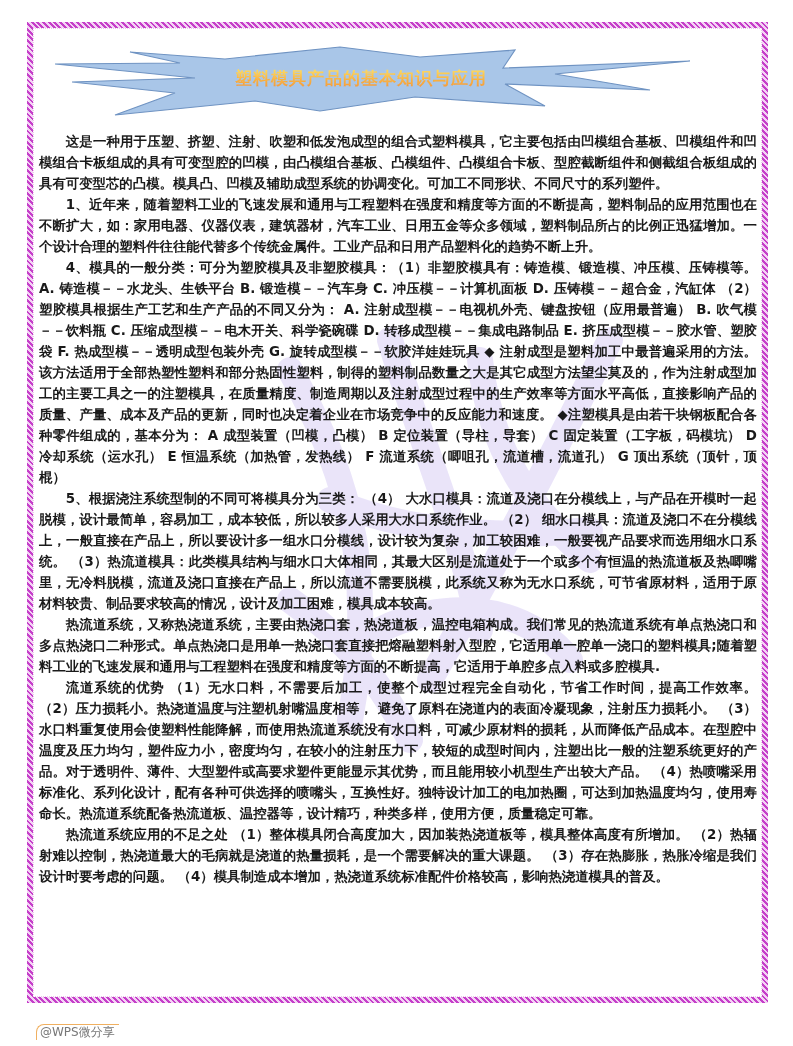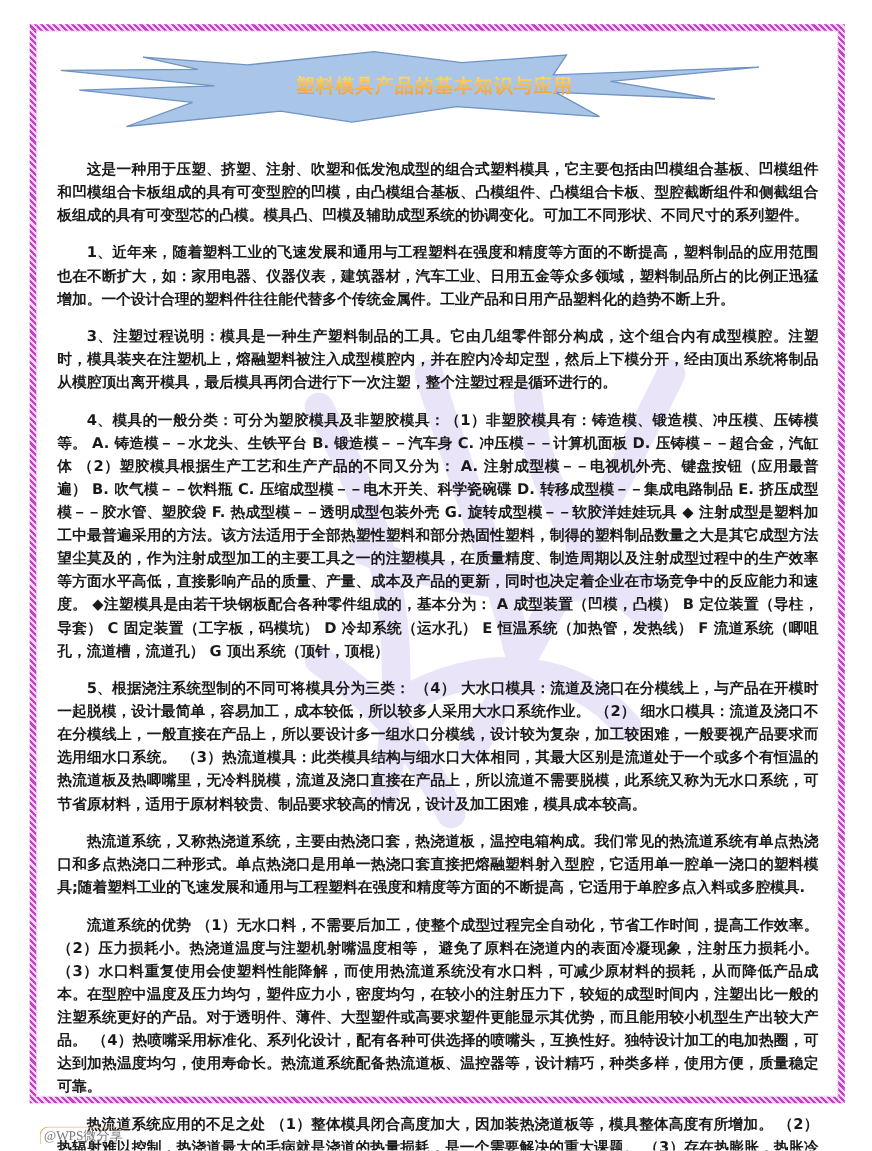--- a/index.html
+++ b/index.html
@@ -20,40 +20,40 @@
   .watermark-bg {
     position: absolute; left: 230px; top: 300px; width: 460px; height: 460px;
     pointer-events: none; opacity: 0.55; z-index: 0;
   }
 
   .banner {
     position: absolute; left: 55px; top: 38px; width: 680px; height: 80px; z-index: 1;
   }
   .banner svg { position: absolute; left: 0; top: 0; }
   .banner-title {
-    position: absolute; left: 180px; top: 29px; width: 320px; text-align: center;
+    position: absolute; left: 180px; top: 29px; width: 320px; 
     font-size: 17px; font-weight: bold; letter-spacing: 1px;
     color: #f2a01a;
     background: linear-gradient(180deg, #ffe04a 0%, #f7a21b 55%, #f07d14 100%);
     -webkit-background-clip: text; background-clip: text; -webkit-text-fill-color: transparent;
     text-shadow: 0 0 1px rgba(255,255,255,0.2);
   }
 
   .content {
     position: absolute; left: 39px; top: 131px; width: 718px; z-index: 2;
     font-size: 13.4px; line-height: 21px; color: #1a1a1a; font-weight: bold;
     text-align: justify; text-justify: inter-character;
   }
-  .content p { margin: 13px; text-indent: 2em; }
+  .content p { margin: 0; text-indent: 2em; }
 
   .wps-tag {
     position: absolute; left: 36px; top: 1024px; z-index: 2;
     font-size: 12px; color: #777; padding: 0 4px 0 3px;
     border-left: 1.5px solid #f0b060; border-top: 1.5px solid #f0b060;
-    border-top-left-radius: 8px; line-height: 15px; font-family: Liberation Serif, serif;
+    border-top-left-radius: 8px; line-height: 15px;
   }
 </style>
 </head>
 <body>
 
 <div class="page-border"></div>
 
 <svg class="watermark-bg" viewBox="0 0 460 460">
   <g fill="none" stroke="#d9cff5" stroke-linecap="round" stroke-width="26">
     <path d="M60 70 C 110 160, 150 260, 120 420"></path>
@@ -69,21 +69,20 @@
 <div class="banner">
   <svg width="680" height="80" viewBox="0 0 680 80">
     <path d="M0 26 L125 25 L75 14 L170 21 L285 9 L365 19 L460 12 L448 30 L635 23 L500 36 L595 52 L450 46 L490 68 L360 59 L265 73 L200 63 L60 77 L120 55 L17 44 L140 40 Z" fill="#a9c6e8" stroke="#6f93c2" stroke-width="1.2" stroke-linejoin="miter"></path>
   </svg>
   <div class="banner-title">塑料模具产品的基本知识与应用</div>
 </div>
 
 <div class="content">
   <p>这是一种用于压塑、挤塑、注射、吹塑和低发泡成型的组合式塑料模具，它主要包括由凹模组合基板、凹模组件和凹模组合卡板组成的具有可变型腔的凹模，由凸模组合基板、凸模组件、凸模组合卡板、型腔截断组件和侧截组合板组成的具有可变型芯的凸模。模具凸、凹模及辅助成型系统的协调变化。可加工不同形状、不同尺寸的系列塑件。</p>
   <p>1、近年来，随着塑料工业的飞速发展和通用与工程塑料在强度和精度等方面的不断提高，塑料制品的应用范围也在不断扩大，如：家用电器、仪器仪表，建筑器材，汽车工业、日用五金等众多领域，塑料制品所占的比例正迅猛增加。一个设计合理的塑料件往往能代替多个传统金属件。工业产品和日用产品塑料化的趋势不断上升。</p>
-  <p>3、注塑过程说明：模具是一种生产塑料制品的工具。它由几组零件部分构成，这个组合内有成型模腔。注塑时，模具装夹在注塑机上，熔融塑料被注入成型模腔内，并在腔内冷却定型，然后上下模分开，经由顶出系统将制品从模腔顶出离开模具，最后模具再闭合进行下一次注塑，整个注塑过程是循环进行的。</p>
   <p>4、模具的一般分类：可分为塑胶模具及非塑胶模具：（1）非塑胶模具有：铸造模、锻造模、冲压模、压铸模等。 A. 铸造模－－水龙头、生铁平台 B. 锻造模－－汽车身 C. 冲压模－－计算机面板 D. 压铸模－－超合金，汽缸体 （2）塑胶模具根据生产工艺和生产产品的不同又分为： A. 注射成型模－－电视机外壳、键盘按钮（应用最普遍） B. 吹气模－－饮料瓶 C. 压缩成型模－－电木开关、科学瓷碗碟 D. 转移成型模－－集成电路制品 E. 挤压成型模－－胶水管、塑胶袋 F. 热成型模－－透明成型包装外壳 G. 旋转成型模－－软胶洋娃娃玩具 ◆ 注射成型是塑料加工中最普遍采用的方法。该方法适用于全部热塑性塑料和部分热固性塑料，制得的塑料制品数量之大是其它成型方法望尘莫及的，作为注射成型加工的主要工具之一的注塑模具，在质量精度、制造周期以及注射成型过程中的生产效率等方面水平高低，直接影响产品的质量、产量、成本及产品的更新，同时也决定着企业在市场竞争中的反应能力和速度。 ◆注塑模具是由若干块钢板配合各种零件组成的，基本分为： A 成型装置（凹模，凸模） B 定位装置（导柱，导套） C 固定装置（工字板，码模坑） D 冷却系统（运水孔） E 恒温系统（加热管，发热线） F 流道系统（唧咀孔，流道槽，流道孔） G 顶出系统（顶针，顶棍）</p>
   <p>5、根据浇注系统型制的不同可将模具分为三类： （4） 大水口模具：流道及浇口在分模线上，与产品在开模时一起脱模，设计最简单，容易加工，成本较低，所以较多人采用大水口系统作业。 （2） 细水口模具：流道及浇口不在分模线上，一般直接在产品上，所以要设计多一组水口分模线，设计较为复杂，加工较困难，一般要视产品要求而选用细水口系统。 （3）热流道模具：此类模具结构与细水口大体相同，其最大区别是流道处于一个或多个有恒温的热流道板及热唧嘴里，无冷料脱模，流道及浇口直接在产品上，所以流道不需要脱模，此系统又称为无水口系统，可节省原材料，适用于原材料较贵、制品要求较高的情况，设计及加工困难，模具成本较高。</p>
   <p>热流道系统，又称热浇道系统，主要由热浇口套，热浇道板，温控电箱构成。我们常见的热流道系统有单点热浇口和多点热浇口二种形式。单点热浇口是用单一热浇口套直接把熔融塑料射入型腔，它适用单一腔单一浇口的塑料模具;随着塑料工业的飞速发展和通用与工程塑料在强度和精度等方面的不断提高，它适用于单腔多点入料或多腔模具.</p>
   <p>流道系统的优势 （1）无水口料，不需要后加工，使整个成型过程完全自动化，节省工作时间，提高工作效率。 （2）压力损耗小。热浇道温度与注塑机射嘴温度相等， 避免了原料在浇道内的表面冷凝现象，注射压力损耗小。 （3）水口料重复使用会使塑料性能降解，而使用热流道系统没有水口料，可减少原材料的损耗，从而降低产品成本。在型腔中温度及压力均匀，塑件应力小，密度均匀，在较小的注射压力下，较短的成型时间内，注塑出比一般的注塑系统更好的产品。对于透明件、薄件、大型塑件或高要求塑件更能显示其优势，而且能用较小机型生产出较大产品。 （4）热喷嘴采用标准化、系列化设计，配有各种可供选择的喷嘴头，互换性好。独特设计加工的电加热圈，可达到加热温度均匀，使用寿命长。热流道系统配备热流道板、温控器等，设计精巧，种类多样，使用方便，质量稳定可靠。</p>
   <p>热流道系统应用的不足之处 （1）整体模具闭合高度加大，因加装热浇道板等，模具整体高度有所增加。 （2）热辐射难以控制，热浇道最大的毛病就是浇道的热量损耗，是一个需要解决的重大课题。 （3）存在热膨胀，热胀冷缩是我们设计时要考虑的问题。 （4）模具制造成本增加，热浇道系统标准配件价格较高，影响热浇道模具的普及。</p>
 </div>
 
 <div class="wps-tag">@WPS微分享</div>
 
 </body></html>

